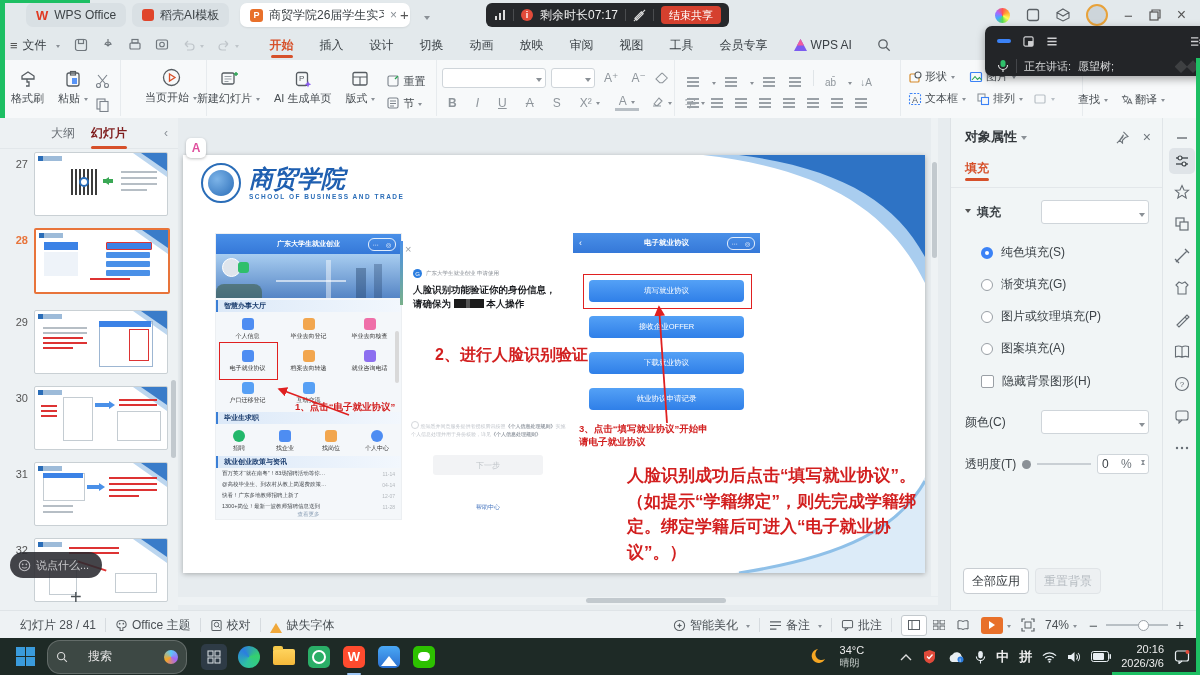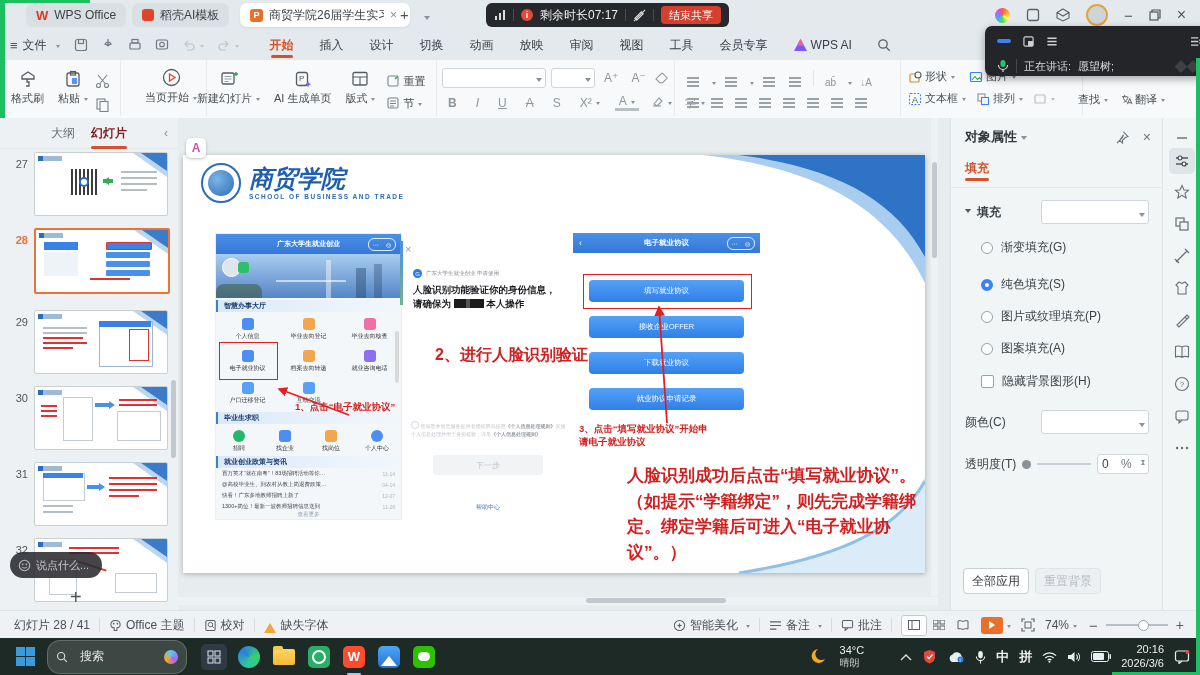--- a/index.html
+++ b/index.html
@@ -754,27 +754,27 @@
     <div style="height:1px;background:#e3e7ea;margin-top:10px"></div>
 
     <div class="f" style="padding:12px 14px 0 14px">
       <span class="tri" style="margin:0 6px 0 0;border-top-color:#555"></span>
       <span style="font-weight:bold">填充</span>
       <div class="sel" style="width:106px;height:22px;margin-left:auto">
           <span class="tri" style="top:8px"></span>
         </div>
     </div>
 
+    <div class="f" style="padding:20px 0 0 30px;gap:8px">
+        <span class="radio on"></span>
+        <span>纯色填充(S)</span>
+      </div>
     <div class="f" style="padding:15px 0 0 30px;gap:8px">
         <span class="radio"></span>
         <span>渐变填充(G)</span>
-      </div>
-    <div class="f" style="padding:20px 0 0 30px;gap:8px">
-        <span class="radio on"></span>
-        <span>纯色填充(S)</span>
       </div>
     <div class="f" style="padding:15px 0 0 30px;gap:8px">
         <span class="radio"></span>
         <span>图片或纹理填充(P)</span>
       </div>
     <div class="f" style="padding:15px 0 0 30px;gap:8px">
         <span class="radio"></span>
         <span>图案填充(A)</span>
       </div>
     <div class="f" style="padding:16px 0 0 30px;gap:8px">
@@ -846,21 +846,21 @@
         <path d="M5 12 L5 15 L8 12" fill="none" stroke="#676e75" stroke-width="1.1"></path>
       </svg>
     <svg class="sic" style="top:322px" viewBox="0 0 16 16">
         <circle cx="3" cy="8" r="1.2" fill="#676e75"></circle>
         <circle cx="8" cy="8" r="1.2" fill="#676e75"></circle>
         <circle cx="13" cy="8" r="1.2" fill="#676e75"></circle>
       </svg>
   </div>
 
   <div class="a statusbar f">
-    <span style="margin-left:14px">幻灯片 28 / 41</span>
+    <span style="margin-left:20px">幻灯片 28 / 41</span>
     <span class="sep"></span>
     <span class="f" style="gap:4px">
       <svg width="13" height="13" viewBox="0 0 14 14">
           <path d="M2 6 C2 3 4 1.5 7 1.5 C10 1.5 12 3 12 6 C12 9 10 9.5 8.5 9.5 L8.5 12.5 L5.5 12.5 L5.5 9.5 C4 9.5 2 9 2 6 Z" fill="none" stroke="#5a6065" stroke-width="1.1"></path>
           <circle cx="5" cy="5" r=".9" fill="#5a6065"></circle>
           <circle cx="9" cy="5" r=".9" fill="#5a6065"></circle>
         </svg>
       <span>Office 主题</span>
     </span>
     <span class="sep"></span>
@@ -942,21 +942,21 @@
     <span style="font-size:14px;margin:0 16px 0 8px;color:#5a6065">+</span>
   </div>
 
   <div class="a taskbar f">
     <svg width="19" height="19" viewBox="0 0 19 19" style="margin-left:16px">
         <rect x="0" y="0" width="9" height="9" fill="#3a9bdc"></rect>
         <rect x="10" y="0" width="9" height="9" fill="#3a9bdc"></rect>
         <rect x="0" y="10" width="9" height="9" fill="#3a9bdc"></rect>
         <rect x="10" y="10" width="9" height="9" fill="#3a9bdc"></rect>
       </svg>
-    <div class="f" style="margin-left:12px;width:140px;height:34px;border-radius:13px;background:rgba(255,255,255,.14);border:1px solid rgba(255,255,255,.2);padding:0 8px;box-sizing:border-box;gap:12px">
+    <div class="f" style="margin-left:12px;width:140px;height:34px;border-radius:13px;background:rgba(255,255,255,.14);border:1px solid rgba(255,255,255,.2);padding:0 8px;box-sizing:border-box;gap:20px">
       <svg width="12" height="12" viewBox="0 0 14 14">
           <circle cx="6" cy="6" r="4.2" fill="none" stroke="#ddd" stroke-width="1.3"></circle>
           <line x1="9.2" y1="9.2" x2="12.7" y2="12.7" stroke="#ddd" stroke-width="1.3"></line>
         </svg>
       <span style="font-size:12px;color:#e5e5e5">搜索</span>
       <span style="margin-left:auto;width:14px;height:14px;border-radius:50%;background:conic-gradient(#5ac8fa,#a663f5,#f5a623,#5ac8fa)"></span>
     </div>
     <div class="f" style="margin-left:14px;gap:9px">
       <span class="tkic" style="background:#2e3b46">
           <svg width="14" height="14" viewBox="0 0 14 14">

